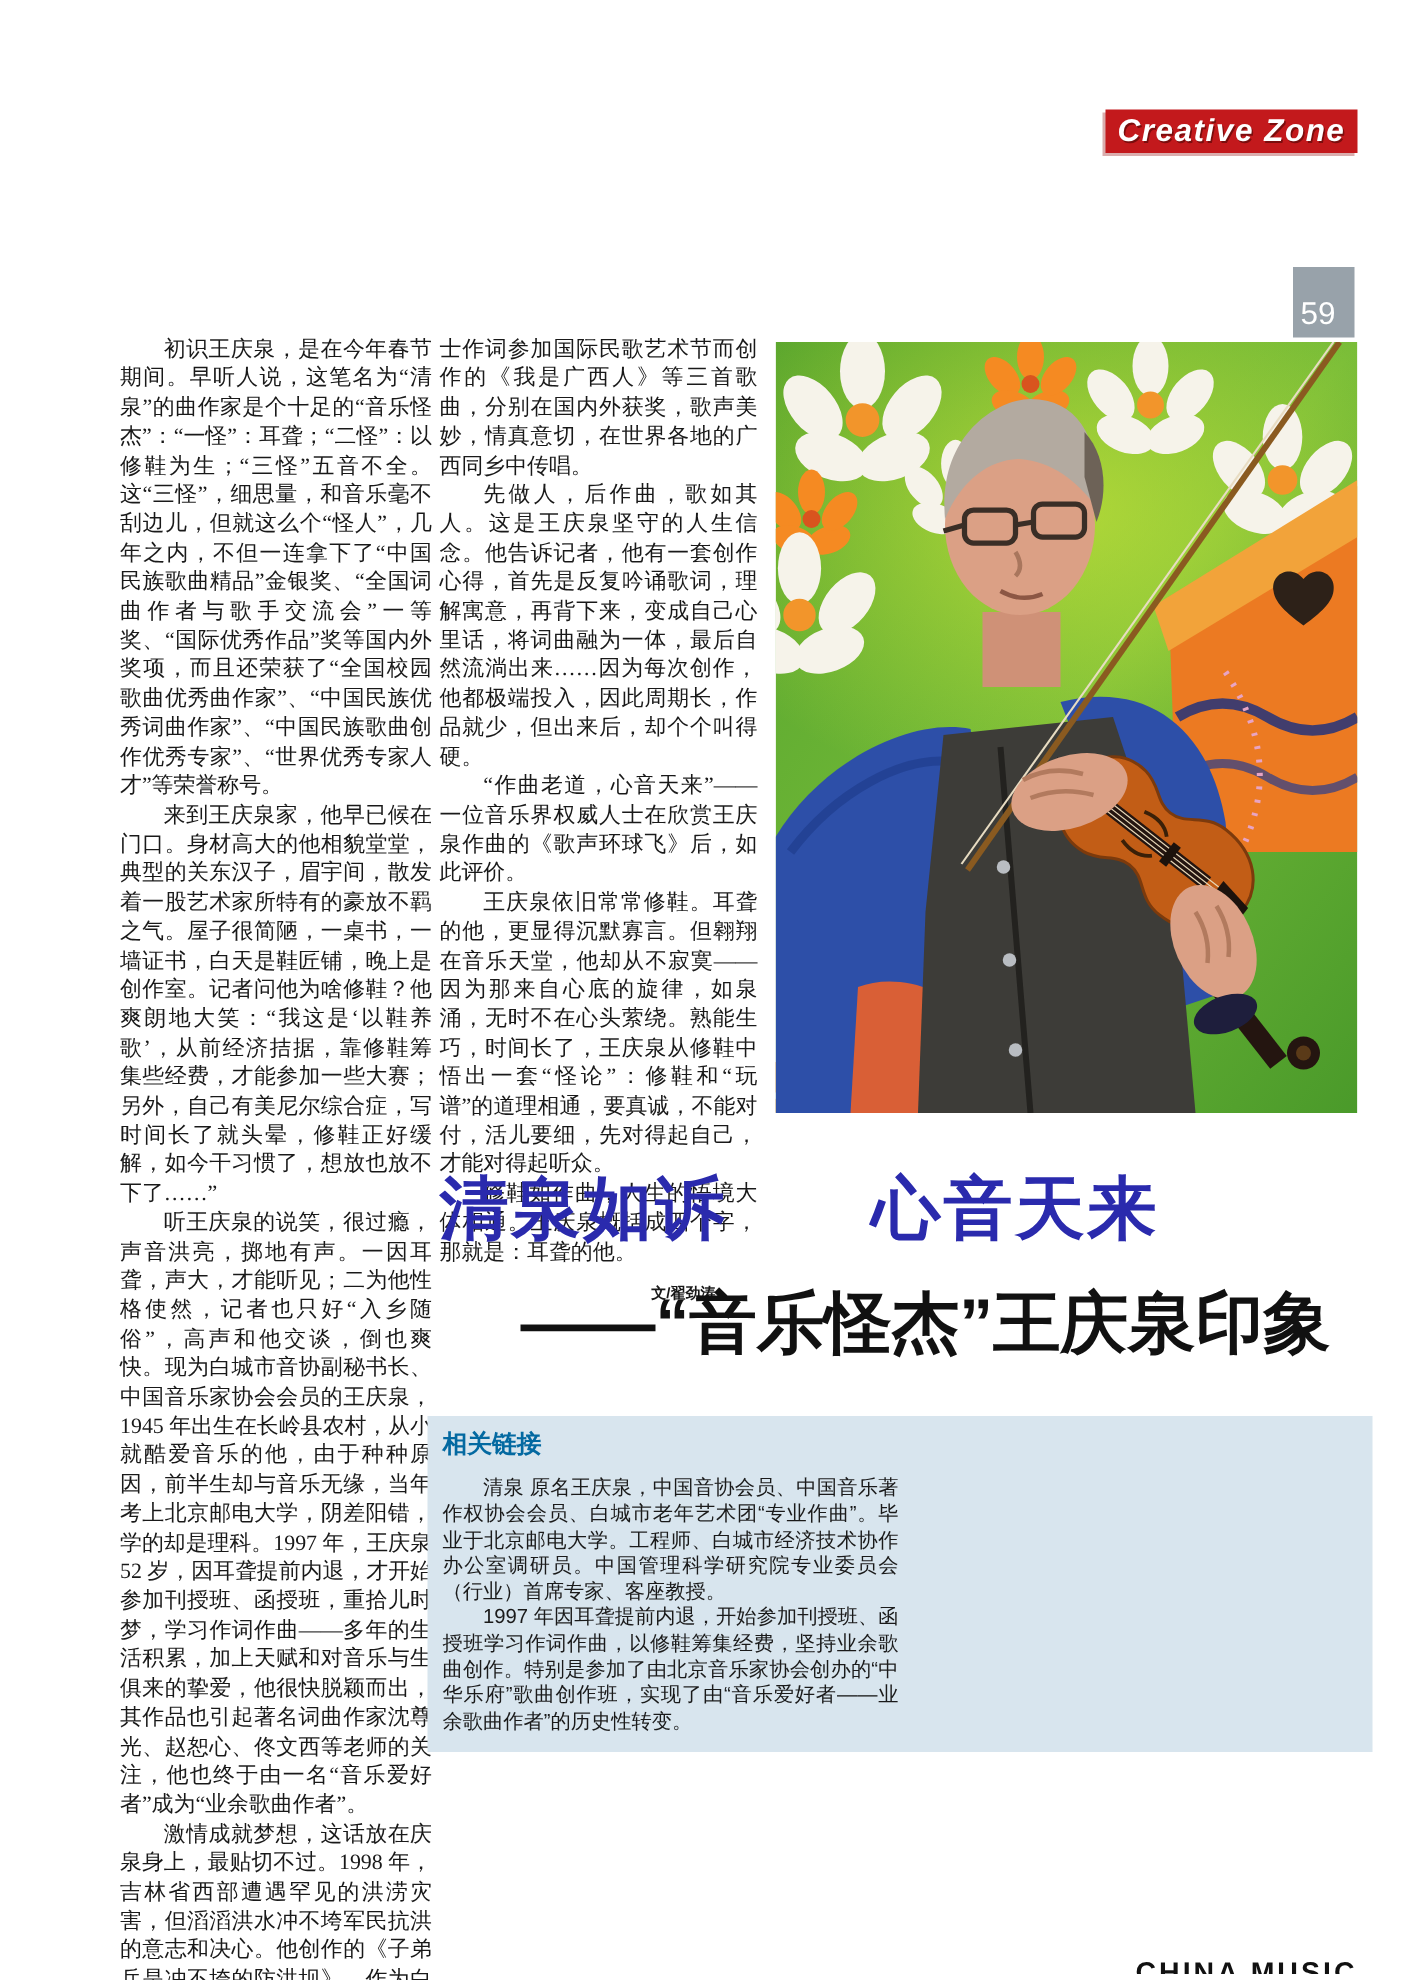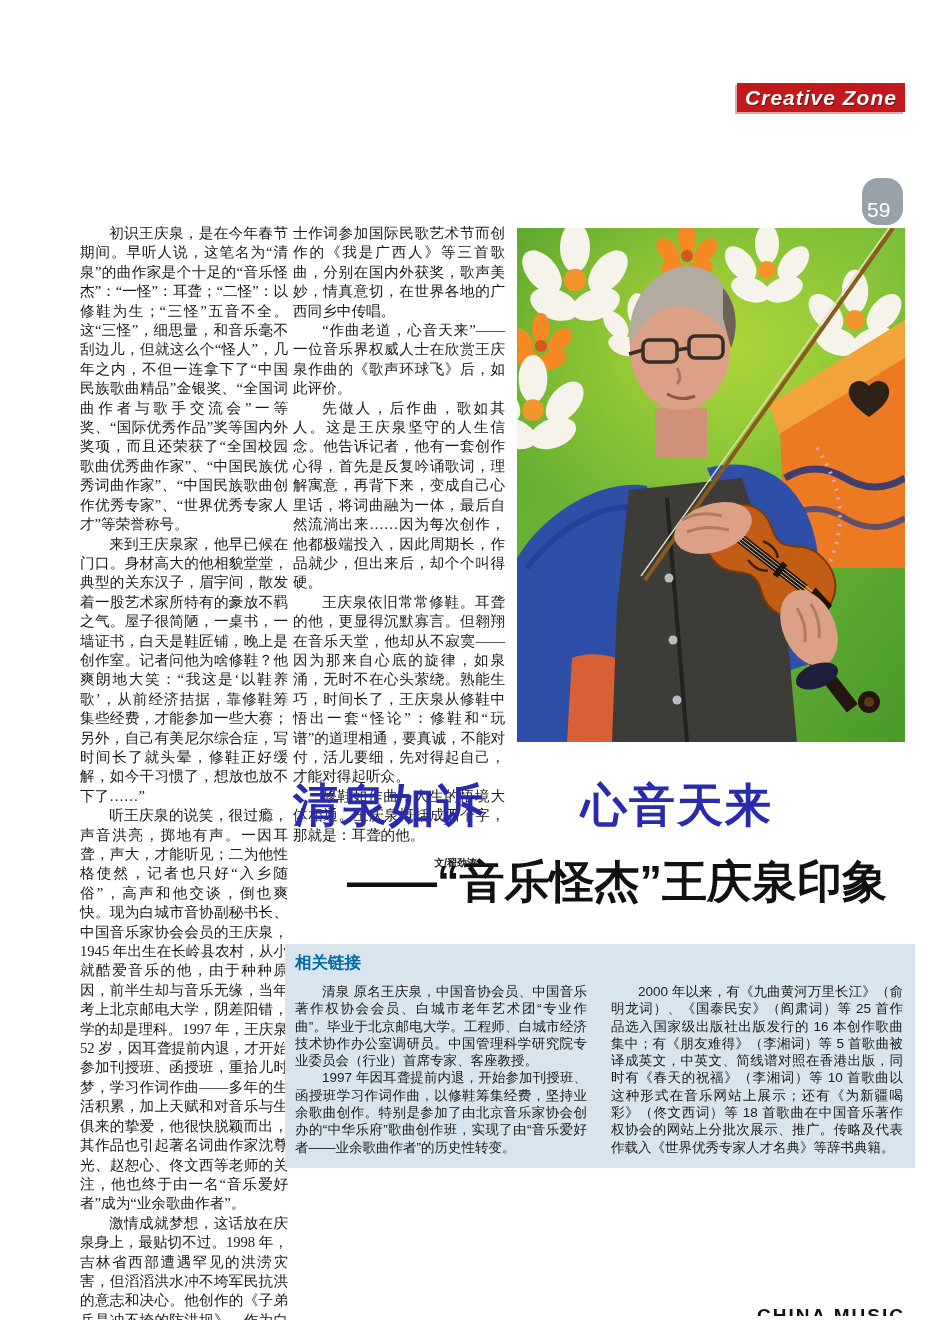--- a/index.html
+++ b/index.html
@@ -1,31 +1,31 @@
 <!DOCTYPE html>
 <html><head>
 <meta charset="utf-8">
 <style>
   html,body{margin:0;padding:0;background:#ffffff;}
   .page{position:relative;width:935px;height:1320px;background:#ffffff;overflow:hidden;
         font-family:"Liberation Serif",serif;color:#1c1c1c;}
 
   
-  .banner{position:absolute;left:737px;top:83px;width:168px;height:29px;background:#c3191c;
+  .banner{position:absolute;left:737px;top:73px;width:168px;height:29px;background:#c3191c;
           display:flex;align-items:center;justify-content:center;
           box-shadow:-2px 2px 0 rgba(150,20,20,.35);}
   .banner span{color:#ffffff;font-family:"Liberation Sans",sans-serif;font-weight:bold;
                font-style:italic;font-size:21px;letter-spacing:1px;white-space:nowrap;
                text-shadow:1px 1px 0 #7a0d0d;}
 
   
   .page-num{position:absolute;left:862px;top:178px;width:41px;height:47px;background:#98a2aa;
             color:#ffffff;font-family:"Liberation Sans",sans-serif;font-size:21px;
             display:flex;align-items:flex-end;justify-content:flex-start;padding:0 0 3px 5px;
-            box-sizing:border-box;border-radius:16px;}
+            box-sizing:border-box;}
 
   
   .col{position:absolute;text-align:justify;font-size:14.6px;line-height:19.4px;color:#191919;}
   .col p{margin:0;}
   .col p.ind{text-indent:2em;}
   .col-left{left:80px;top:224px;width:208px;}
   .col-mid{left:293px;top:224px;width:212px;}
   .author{font-weight:bold;text-align:right;padding-right:28px;margin-top:8px !important;
           font-family:"Liberation Sans",sans-serif;font-size:10px;}
 
@@ -82,22 +82,22 @@
 
   <div class="col col-left">
     <p class="ind">初识王庆泉，是在今年春节期间。早听人说，这笔名为“清泉”的曲作家是个十足的“音乐怪杰”：“一怪”：耳聋；“二怪”：以修鞋为生；“三怪”五音不全。这“三怪”，细思量，和音乐毫不刮边儿，但就这么个“怪人”，几年之内，不但一连拿下了“中国民族歌曲精品”金银奖、“全国词曲作者与歌手交流会”一等奖、“国际优秀作品”奖等国内外奖项，而且还荣获了“全国校园歌曲优秀曲作家”、“中国民族优秀词曲作家”、“中国民族歌曲创作优秀专家”、“世界优秀专家人才”等荣誉称号。</p>
     <p class="ind">来到王庆泉家，他早已候在门口。身材高大的他相貌堂堂，典型的关东汉子，眉宇间，散发着一股艺术家所特有的豪放不羁之气。屋子很简陋，一桌书，一墙证书，白天是鞋匠铺，晚上是创作室。记者问他为啥修鞋？他爽朗地大笑：“我这是‘以鞋养歌’，从前经济拮据，靠修鞋筹集些经费，才能参加一些大赛；另外，自己有美尼尔综合症，写时间长了就头晕，修鞋正好缓解，如今干习惯了，想放也放不下了……”</p>
     <p class="ind">听王庆泉的说笑，很过瘾，声音洪亮，掷地有声。一因耳聋，声大，才能听见；二为他性格使然，记者也只好“入乡随俗”，高声和他交谈，倒也爽快。现为白城市音协副秘书长、中国音乐家协会会员的王庆泉，1945 年出生在长岭县农村，从小就酷爱音乐的他，由于种种原因，前半生却与音乐无缘，当年考上北京邮电大学，阴差阳错，学的却是理科。1997 年，王庆泉 52 岁，因耳聋提前内退，才开始参加刊授班、函授班，重拾儿时梦，学习作词作曲——多年的生活积累，加上天赋和对音乐与生俱来的挚爱，他很快脱颖而出，其作品也引起著名词曲作家沈尊光、赵恕心、佟文西等老师的关注，他也终于由一名“音乐爱好者”成为“业余歌曲作者”。</p>
     <p class="ind">激情成就梦想，这话放在庆泉身上，最贴切不过。1998 年，吉林省西部遭遇罕见的洪涝灾害，但滔滔洪水冲不垮军民抗洪的意志和决心。他创作的《子弟兵是冲不垮的防洪坝》，作为白城市赈灾义演的第一个节目，一经亮相，便显露才气，引起轰动。2003 年，一个偶然机会，他为美国广西同乡会会长、美国戈菱金融总裁黄兑芳女</p>
   </div>
 
   <div class="col col-mid">
     <p>士作词参加国际民歌艺术节而创作的《我是广西人》等三首歌曲，分别在国内外获奖，歌声美妙，情真意切，在世界各地的广西同乡中传唱。</p>
+    <p class="ind">先做人，后作曲，歌如其人。这是王庆泉坚守的人生信念。他告诉记者，他有一套创作心得，首先是反复吟诵歌词，理解寓意，再背下来，变成自己心里话，将词曲融为一体，最后自然流淌出来……因为每次创作，他都极端投入，因此周期长，作品就少，但出来后，却个个叫得硬。</p>
     <p class="ind">“作曲老道，心音天来”——一位音乐界权威人士在欣赏王庆泉作曲的《歌声环球飞》后，如此评价。</p>
-    <p class="ind">先做人，后作曲，歌如其人。这是王庆泉坚守的人生信念。他告诉记者，他有一套创作心得，首先是反复吟诵歌词，理解寓意，再背下来，变成自己心里话，将词曲融为一体，最后自然流淌出来……因为每次创作，他都极端投入，因此周期长，作品就少，但出来后，却个个叫得硬。</p>
     <p class="ind">王庆泉依旧常常修鞋。耳聋的他，更显得沉默寡言。但翱翔在音乐天堂，他却从不寂寞——因为那来自心底的旋律，如泉涌，无时不在心头萦绕。熟能生巧，时间长了，王庆泉从修鞋中悟出一套“怪论”：修鞋和“玩谱”的道理相通，要真诚，不能对付，活儿要细，先对得起自己，才能对得起听众。</p>
     <p class="ind">修鞋如作曲，人生的悟境大体相通。王庆泉概括成四个字，那就是：耳聋的他。</p>
     <p class="author">文/翟劲涛</p>
   </div>
 
   <div class="photo">
     <svg width="388" height="514" viewBox="0 0 388 514">
       <defs>
         <linearGradient id="gbg" x1="0" y1="0" x2="1" y2="1">
           <stop offset="0" stop-color="#55a32d"></stop>
@@ -232,23 +232,20 @@
   <div class="headline-title">清泉如诉　　心音天来</div>
   <div class="headline-sub">——“音乐怪杰”王庆泉印象</div>
 
   <div class="related">
     <div class="box-title">相关链接</div>
     <div class="cols">
       <div class="bcol">
         <p class="ind">清泉  原名王庆泉，中国音协会员、中国音乐著作权协会会员、白城市老年艺术团“专业作曲”。毕业于北京邮电大学。工程师、白城市经济技术协作办公室调研员。中国管理科学研究院专业委员会（行业）首席专家、客座教授。</p>
         <p class="ind">1997 年因耳聋提前内退，开始参加刊授班、函授班学习作词作曲，以修鞋筹集经费，坚持业余歌曲创作。特别是参加了由北京音乐家协会创办的“中华乐府”歌曲创作班，实现了由“音乐爱好者——业余歌曲作者”的历史性转变。</p>
       </div>
-      <div class="bcol">
-        <p class="ind">2000 年以来，有《九曲黄河万里长江》（俞明龙词）、《国泰民安》（阎肃词）等 25 首作品选入国家级出版社出版发行的 16 本创作歌曲集中；有《朋友难得》（李湘词）等 5 首歌曲被译成英文，中英文、简线谱对照在香港出版，同时有《春天的祝福》（李湘词）等 10 首歌曲以这种形式在音乐网站上展示；还有《为新疆喝彩》（佟文西词）等 18 首歌曲在中国音乐著作权协会的网站上分批次展示、推广。传略及代表作载入《世界优秀专家人才名典》等辞书典籍。</p>
-      </div>
     </div>
   </div>
 
 
   <div class="wm">
     <div class="cm">CHINA MUSIC</div>
   </div>
 
 </div>
 

